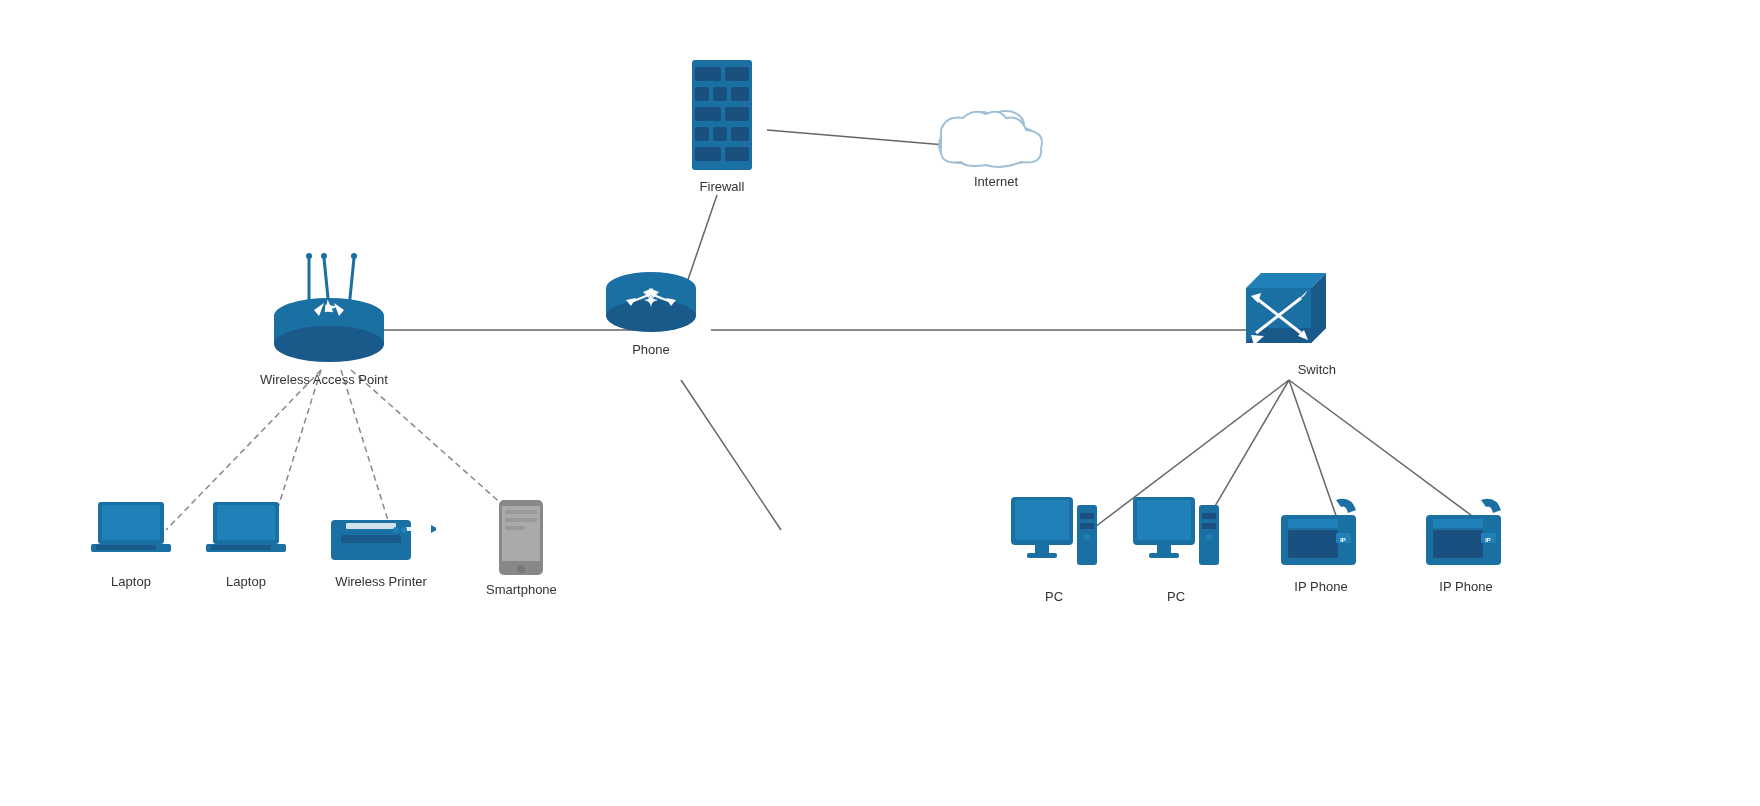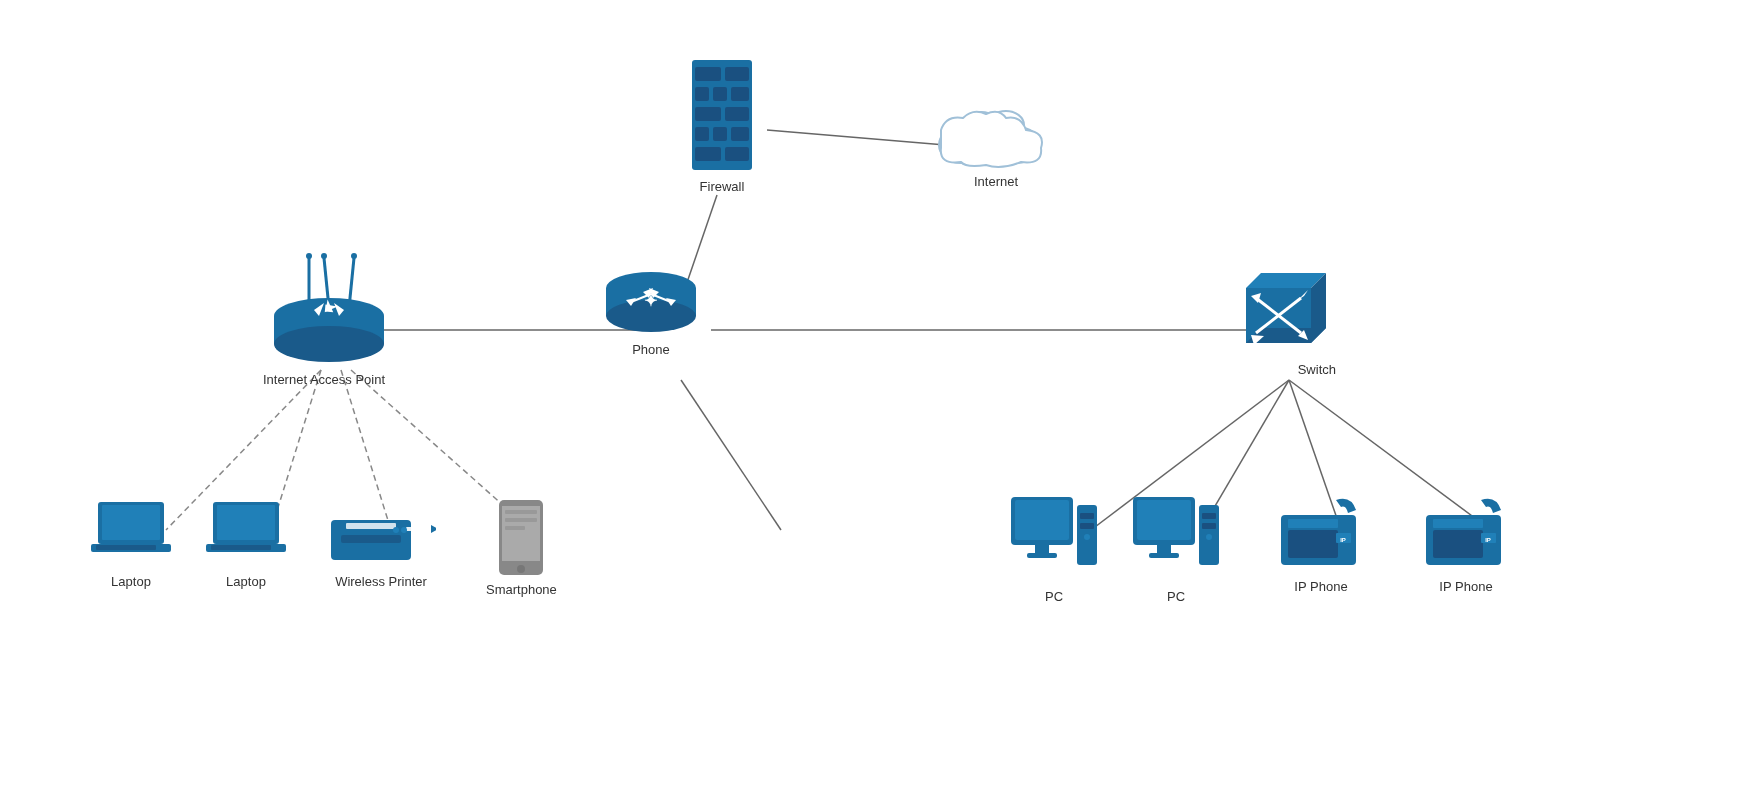--- a/index.html
+++ b/index.html
@@ -139,21 +139,21 @@
 
       <ellipse cx="70" cy="68" rx="55" ry="18" fill="#1a6fa3"></ellipse>
       <rect x="15" y="68" width="110" height="28" fill="#1a6fa3"></rect>
       <ellipse cx="70" cy="96" rx="55" ry="18" fill="#1a5a8a"></ellipse>
 
       <polygon points="55,62 65,55 60,68" fill="white"></polygon>
       <polygon points="85,62 75,55 80,68" fill="white"></polygon>
       <polygon points="65,60 75,53 70,66" fill="white" transform="rotate(45 70 60)"></polygon>
       <polygon points="65,60 75,53 70,66" fill="white" transform="rotate(-45 70 60)"></polygon>
     </svg>
-    <span class="node-label">Internet Access Point</span>
+    <span class="node-label">Wireless Access Point</span>
   </div>
 
   <div class="node" style="left:1205px; top:268px;align-items:flex-end;">
     <svg width="100" height="90" viewBox="0 0 100 90">
 
       <rect x="10" y="20" width="65" height="55" fill="#1a6fa3"></rect>
 
       <polygon points="10,20 75,20 90,5 25,5" fill="#2080b8"></polygon>
 
       <polygon points="75,20 90,5 90,60 75,75" fill="#1a5a8a"></polygon>

